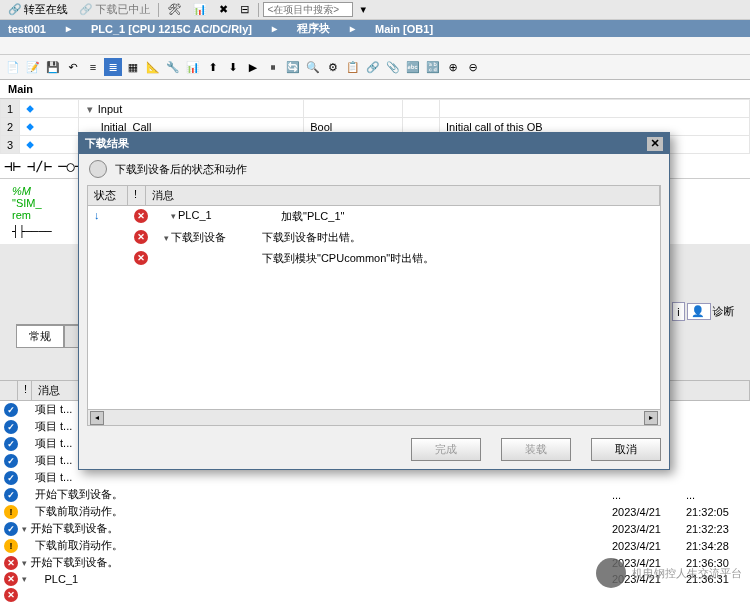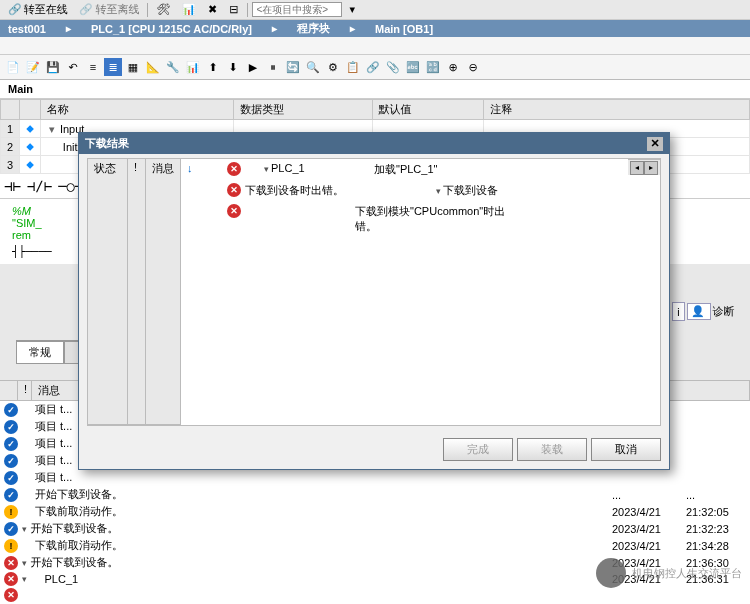--- a/index.html
+++ b/index.html
@@ -26,21 +26,21 @@
 .expand-icon { display: inline-block; width: 10px; height: 10px; text-align:center; line-height:9px; color:#666; }
 
 .ladder-bar { background: #fff; padding: 4px; display: flex; gap: 6px; border-bottom: 1px solid #ccc; }
 .ladder-sym { font-family: monospace; font-size: 14px; }
 
 .code-area { background: #fff; padding: 6px 12px; font-family: monospace; color: #0a0; font-size: 10px; }
 
 .right-pane { position: absolute; right: 0; top: 300px; width: 80px; background: #e8e8e8; padding: 2px; display: flex; align-items: center; gap: 2px; }
 .right-pane-btn { padding: 1px 4px; border: 1px solid #99b; background: #fff; }
 
-.tabs-lower { display: flex; background: #e8e8e8; border-top: 1px solid #999; position:absolute; top: 340px; left: 16px; }
+.tabs-lower { display: flex; background: #e8e8e8; border-top: 1px solid #999; position:absolute; top: 324px; left: 16px; }
 .tab { padding: 3px 12px; border: 1px solid #999; background: #fff; cursor:pointer; }
 .tab.inactive { background: #e0e0e0; }
 
 .bottom-list { position: absolute; top: 380px; left: 0; right: 0; bottom: 0; background: #fff; overflow: hidden; }
 .bl-header { background: #e8e8e8; display: flex; border-bottom: 1px solid #bbb; border-top: 1px solid #bbb; }
 .bl-header > div { padding: 2px 6px; border-right: 1px solid #bbb; }
 .bl-row { display: flex; align-items: center; padding: 1px 4px; gap: 4px; }
 .bl-row .msg { flex: 1; }
 .bl-row .date { width: 70px; }
 .bl-row .time { width: 60px; }
@@ -49,48 +49,48 @@
 .status-warn { background: #ffb300; color:#000; }
 .status-err { background: #d32f2f; }
 .tri { color:#555; font-size:9px; }
 
 
 .modal { position: absolute; left: 78px; top: 132px; width: 592px; height: 338px; background: #f0f0f0; border: 1px solid #4a6a8a; box-shadow: 4px 4px 10px rgba(0,0,0,0.4); display: flex; flex-direction: column; }
 .modal-title { background: #4a6a8a; color: #fff; padding: 3px 6px; display: flex; justify-content: space-between; align-items: center; font-weight: bold; }
 .modal-close { width: 16px; height: 14px; background: #c0c0c0; color:#000; display:inline-flex; align-items:center; justify-content:center; cursor:pointer; }
 .modal-sub { padding: 8px 10px 4px 36px; position: relative; }
 .modal-sub .lamp { position:absolute; left:10px; top:6px; width:18px; height:18px; border-radius:50%; background:#ddd; border:1px solid #888; }
-.modal-grid { flex: 1; margin: 4px 8px; border: 1px solid #bbb; background: #fff; display: flex; overflow: hidden;}
+.modal-grid { flex: 1; margin: 4px 8px; border: 1px solid #bbb; background: #fff; display: flex; flex-direction: column; overflow: hidden;}
 .mg-head { display: flex; background: #e8e8e8; border-bottom: 1px solid #bbb; }
 .mg-head > div { padding: 2px 6px; border-right: 1px solid #bbb; }
 .mg-body { flex:1; overflow:auto; position:relative; }
 .mg-row { display:flex; padding: 2px 0; }
 .mg-row > div { padding: 1px 6px; }
 .mg-scrollbar { height: 16px; background:#e8e8e8; border-top:1px solid #bbb; display:flex; justify-content:space-between; align-items:center; padding:0 2px;}
 .mg-scrollbar .scroll-btn { width:14px; height:14px; background:#ccc; border:1px solid #888; display:inline-flex; align-items:center; justify-content:center; font-size:8px; cursor:pointer;}
-.modal-buttons { padding: 8px; display: flex; justify-content: flex-end; gap: 4px; }
+.modal-buttons { padding: 8px; display: flex; justify-content: flex-end; gap: 20px; }
 .modal-btn { min-width: 70px; padding: 3px 14px; border: 1px solid #888; background: linear-gradient(#fff,#ddd); cursor: pointer; }
 .modal-btn.disabled { color: #999; }
 
 .wm { position:absolute; right: 8px; bottom: 16px; color:#888; font-size:13px; display:flex; align-items:center; gap:6px; opacity:0.85; }
 .wm .dot { width:30px; height:30px; border-radius:50%; background:#666; }
 
 .tb-icon { font-size:11px; }
 </style>
 </head>
 <body>
 
 <div class="top-toolbar">
   <span class="top-toolbar-btn">
       <span class="tb-icon">🔗</span>
       <span>转至在线</span>
     </span>
   <span class="top-toolbar-btn disabled">
       <span class="tb-icon">🔗</span>
-      <span>转至离线</span>
+      <span>下载已中止</span>
     </span>
   <span class="sep"></span>
   <span class="top-toolbar-btn">🛠</span>
   <span class="top-toolbar-btn">📊</span>
   <span class="top-toolbar-btn">✖</span>
   <span class="top-toolbar-btn">⊟</span>
   <span class="sep"></span>
   <input class="search-box" placeholder="&lt;在项目中搜索&gt;" style="">
   <span class="top-toolbar-btn">▾</span>
 </div>
@@ -131,28 +131,20 @@
   <span class="btn">🔤</span>
   <span class="btn">🔡</span>
   <span class="btn">⊕</span>
   <span class="btn">⊖</span>
 </div>
 
 <div class="main-label">Main</div>
 
 <table class="var-table">
   <tbody>
-      <tr>
-    <th class="row-num"></th>
-    <th style="width:18px"></th>
-    <th>名称</th>
-    <th>数据类型</th>
-    <th>默认值</th>
-    <th>注释</th>
-  </tr>
   <tr>
     <td class="row-num">1</td>
     <td><span style="color:#0a8cff">⬥</span></td>
     <td><span class="expand-icon">▾</span> <span>Input</span></td>
     <td></td>
     <td></td>
     <td></td>
   </tr>
   <tr>
     <td class="row-num">2</td>
@@ -290,39 +282,43 @@
         <span class="date"></span>
         <span class="time"></span>
       </div>
     </div>
 </div>
 
 <div class="modal">
   <div class="modal-title">
     <span>下载结果</span>
     <span class="modal-close">✕</span>
+  </div>
+  <div class="modal-sub">
+    <span class="lamp"></span>
+    <span>下载到设备后的状态和动作</span>
   </div>
   <div class="modal-grid">
     <div class="mg-head">
       <div style="width:40px">状态</div>
       <div style="width:18px">!</div>
       <div style="flex:1">消息</div>
     </div>
     <div class="mg-body" id="dlg-rows">
         <div class="mg-row">
           <div style="width: 40px;"><span style="color: rgb(0, 102, 204);">↓</span></div>
           <div style="width: 18px;"><span class="status-icon status-err">✕</span></div>
           <div style="width: 110px; margin-left: 19px;"><span class="tri">▾ </span><span>PLC_1</span></div>
           <div style="width: 100px;">加载"PLC_1"</div>
         </div>
         <div class="mg-row">
           <div style="width: 40px;"></div>
           <div style="width: 18px;"><span class="status-icon status-err">✕</span></div>
+          <div style="width: 110px; padding-left: 18px;"><span class="tri">▾ </span><span>下载到设备</span></div>
           <div style="flex: 1 1 0%;">下载到设备时出错。</div>
-          <div style="width: 110px; padding-left: 18px;"><span class="tri">▾ </span><span>下载到设备</span></div>
           <div style="width: 100px;"></div>
         </div>
         <div class="mg-row">
           <div style="width: 40px;"></div>
           <div style="width: 18px;"><span class="status-icon status-err">✕</span></div>
           <div style="width: 110px; padding-left: 18px;"><span></span></div>
           <div style="flex: 1 1 0%;">下载到模块"CPUcommon"时出错。</div>
           <div style="width: 100px;"></div>
         </div>
       </div>

